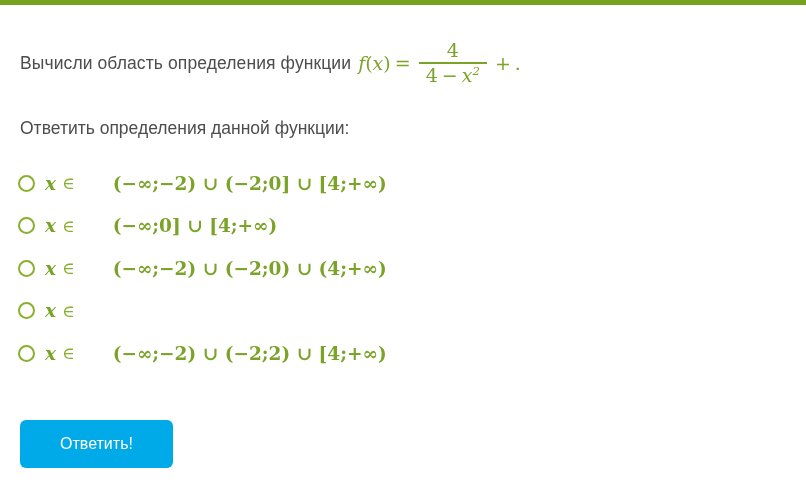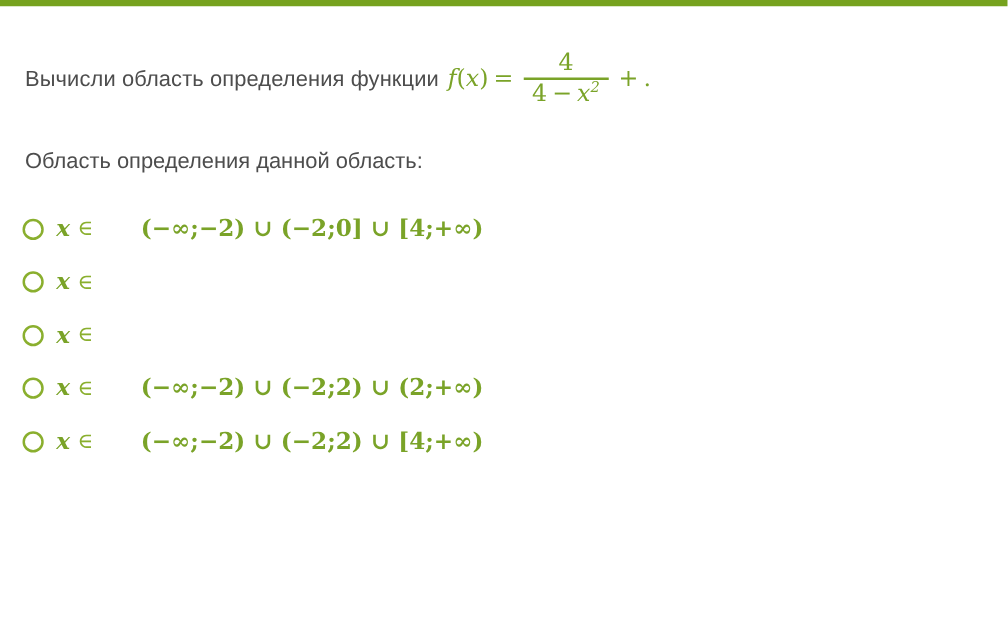--- a/index.html
+++ b/index.html
@@ -197,63 +197,65 @@
       </span>
 
       <span class="mspace-s"></span>
       <span class="up">+</span>
       <span class="mspace-s"></span>
 
       <span class="up">.</span>
     </span>
   </div>
 
-  <div class="subtitle">Область определения данной область:</div>
+  <div class="subtitle">Ответить определения данной функции:</div>
 
   <div class="options">
 
     <label class="option-row">
       <span class="radio"></span>
       <span class="option-math">
         <span class="op-var">x</span>
         <span class="sym-in rel">∈</span>
         <span class="num">(−∞;−2) ∪ (−2;0] ∪ [4;+∞)</span>
       </span>
     </label>
 
     <label class="option-row">
       <span class="radio"></span>
       <span class="option-math">
         <span class="op-var">x</span>
         <span class="sym-in rel">∈</span>
-      </span>
-    </label>
-
-    <label class="option-row">
-      <span class="radio"></span>
-      <span class="option-math">
-        <span class="op-var">x</span>
-        <span class="sym-in rel">∈</span>
-      </span>
-    </label>
-
-    <label class="option-row">
-      <span class="radio"></span>
-      <span class="option-math">
-        <span class="op-var">x</span>
-        <span class="sym-in rel">∈</span>
-        <span class="num">(−∞;−2) ∪ (−2;2) ∪ (2;+∞)</span>
+        <span class="num">(−∞;0] ∪ [4;+∞)</span>
+      </span>
+    </label>
+
+    <label class="option-row">
+      <span class="radio"></span>
+      <span class="option-math">
+        <span class="op-var">x</span>
+        <span class="sym-in rel">∈</span>
+        <span class="num">(−∞;−2) ∪ (−2;0) ∪ (4;+∞)</span>
+      </span>
+    </label>
+
+    <label class="option-row">
+      <span class="radio"></span>
+      <span class="option-math">
+        <span class="op-var">x</span>
+        <span class="sym-in rel">∈</span>
       </span>
     </label>
 
     <label class="option-row">
       <span class="radio"></span>
       <span class="option-math">
         <span class="op-var">x</span>
         <span class="sym-in rel">∈</span>
         <span class="num">(−∞;−2) ∪ (−2;2) ∪ [4;+∞)</span>
       </span>
     </label>
 
   </div>
 
+  <button id="submit-button">Ответить!</button>
 
 </div>
 
 </body></html>

